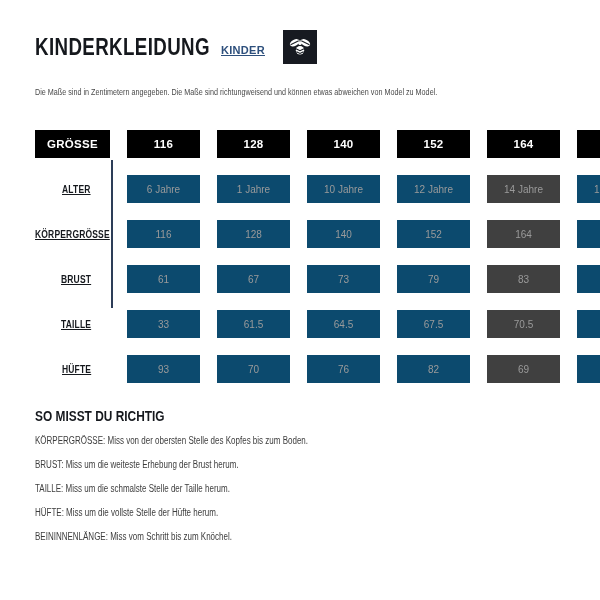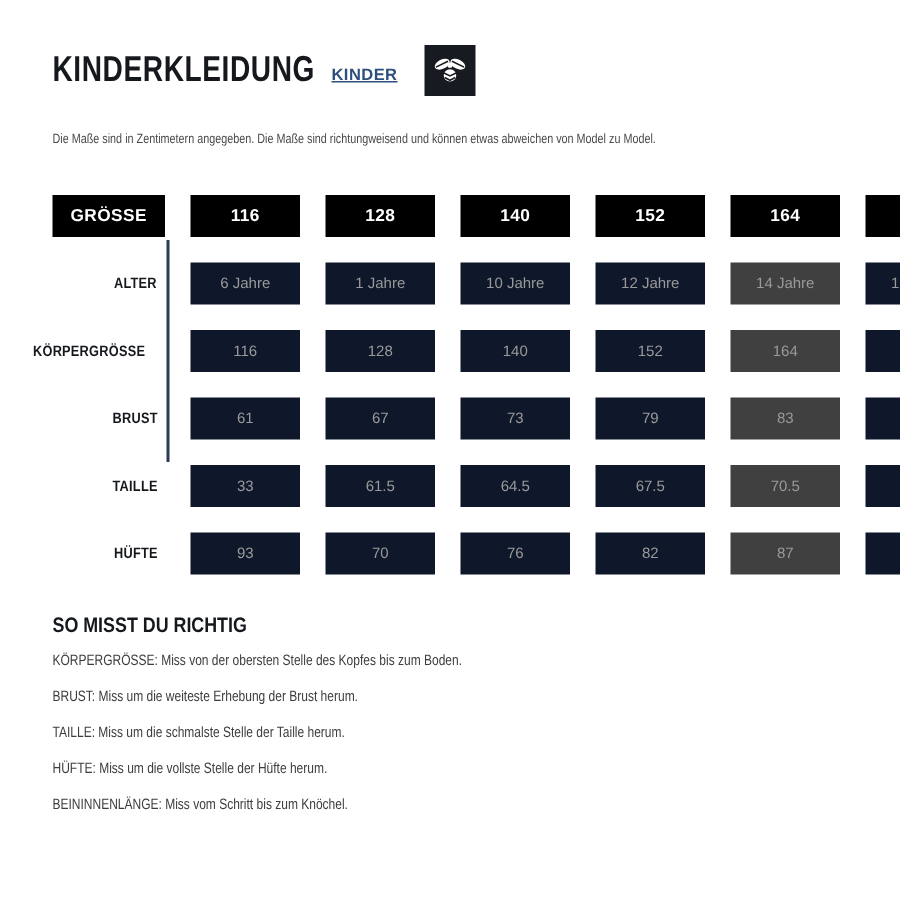--- a/index.html
+++ b/index.html
@@ -16,23 +16,23 @@
 
   
   .subtitle { margin-top: 22px; font-size: 9px; line-height: 12px; color: #4a4a4a; }
   .squeezeL { display: inline-block; transform: scaleX(0.80); transform-origin: 0 50%; white-space: nowrap; }
 
   
   .table-wrap { position: relative; margin-top: 32px; width: 531px; }
   .size-table { display: grid; grid-template-columns: 75px repeat(6, 73px); column-gap: 3px; row-gap: 2px; gap: 17px; }
   .cell { height: 28px; display: flex; align-items: center; justify-content: center; }
   .head { background: #000000; color: #ffffff; font-weight: bold; font-size: 11.5px; letter-spacing: 0.3px; }
-  .rowlabel { background: #ffffff; color: #15181d; font-weight: bold; font-size: 10px; justify-content: flex-end; padding-left: 13px; }
+  .rowlabel { background: #ffffff; color: #15181d; font-weight: bold; font-size: 10px; justify-content: center; padding-left: 13px; text-decoration: underline; }
   .rowlabel .squeeze-s { display: inline-block; transform: scaleX(0.85); transform-origin: 0 50%; white-space: nowrap; letter-spacing: 0.2px; }
-  .val { background: #0f172a; color: #9a9a9a; font-size: 10px; }
+  .val { background: #0c4a6e; color: #9a9a9a; font-size: 10px; }
   .val.hl { background: #404040; }
   .accent-line { position: absolute; left: 76px; top: 30px; width: 2px; height: 148px; background: #2d3d58; }
 
   
   .howto-title { margin-top: 25px; font-size: 14px; font-weight: bold; color: #15181d; }
   .howto-title .squeeze { display: inline-block; transform: scaleX(0.85); transform-origin: 0 50%; white-space: nowrap; }
   .howto { margin-top: 12px; }
   .howto p { font-size: 10px; line-height: 10px; color: #3d3d3d; margin-bottom: 14px; }
 </style>
 </head>
@@ -114,21 +114,21 @@
       <div class="cell val hl">70.5</div>
       <div class="cell val">73.5</div>
 
       <div class="cell rowlabel">
           <span class="squeeze-s">HÜFTE</span>
         </div>
       <div class="cell val">93</div>
       <div class="cell val">70</div>
       <div class="cell val">76</div>
       <div class="cell val">82</div>
-      <div class="cell val hl">87</div>
+      <div class="cell val hl">69</div>
       <div class="cell val">92</div>
     </div>
     <div class="accent-line"></div>
   </div>
 
   <h2 class="howto-title"><span class="squeeze">SO MISST DU RICHTIG</span></h2>
 
   <div class="howto">
     <p><span class="squeezeL">KÖRPERGRÖSSE: Miss von der obersten Stelle des Kopfes bis zum Boden.</span></p>
     <p><span class="squeezeL">BRUST: Miss um die weiteste Erhebung der Brust herum.</span></p>

